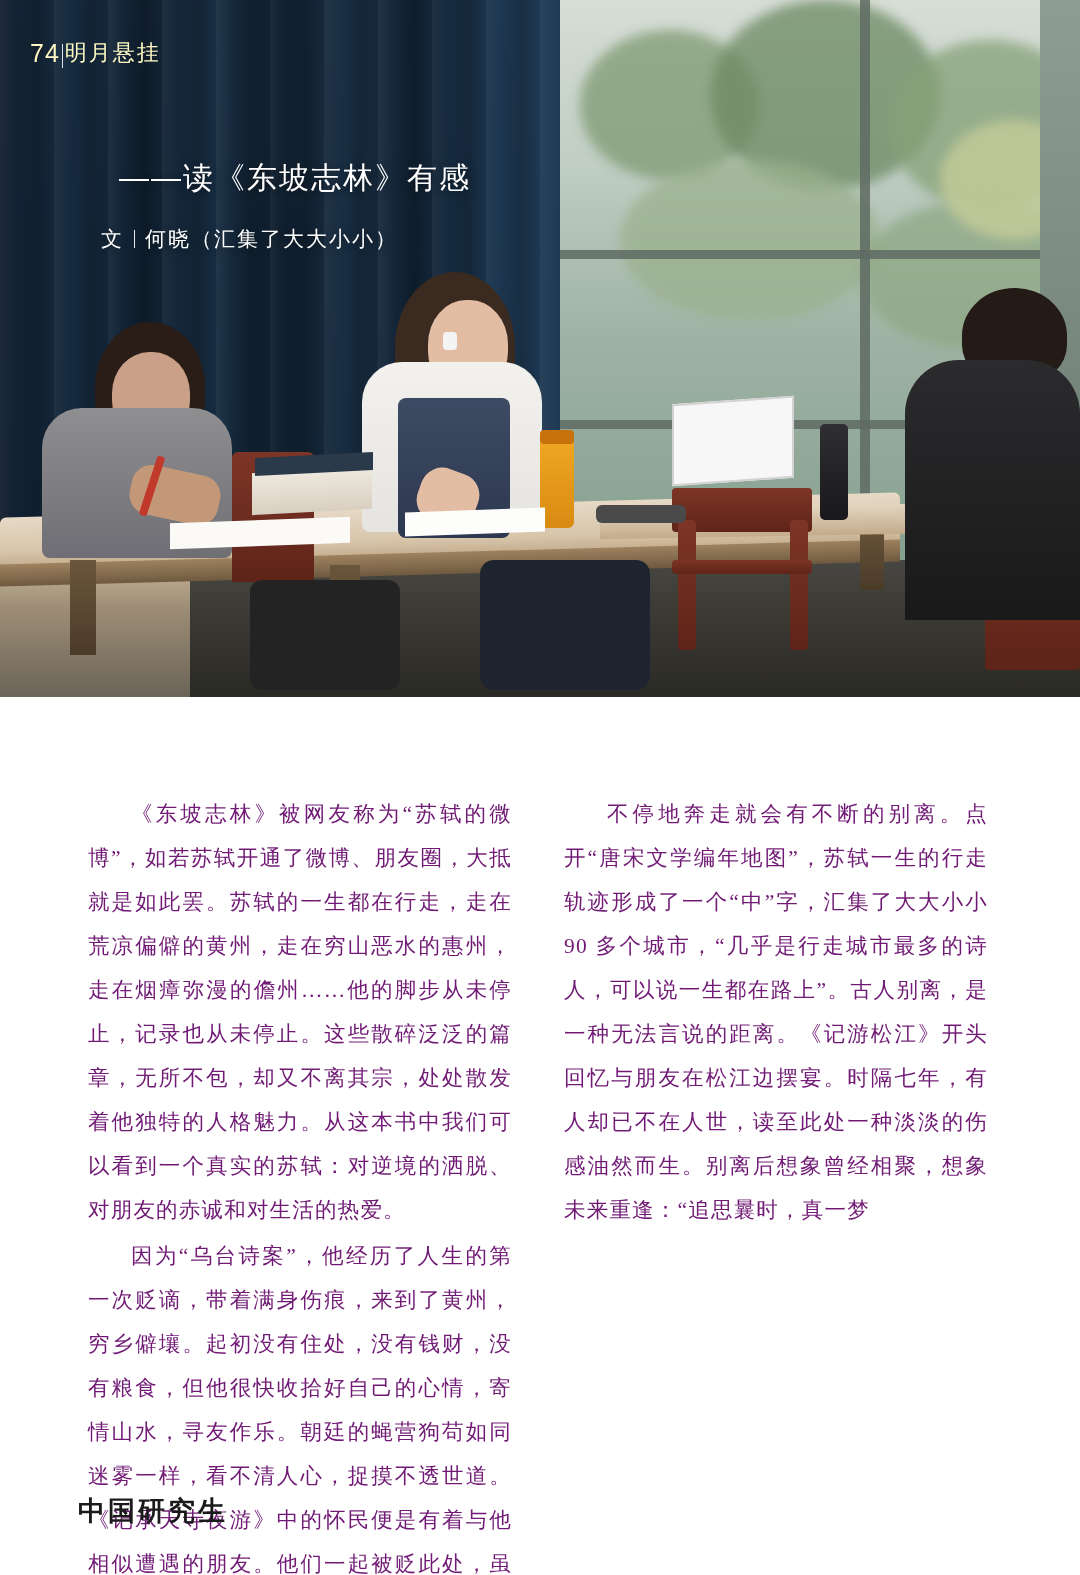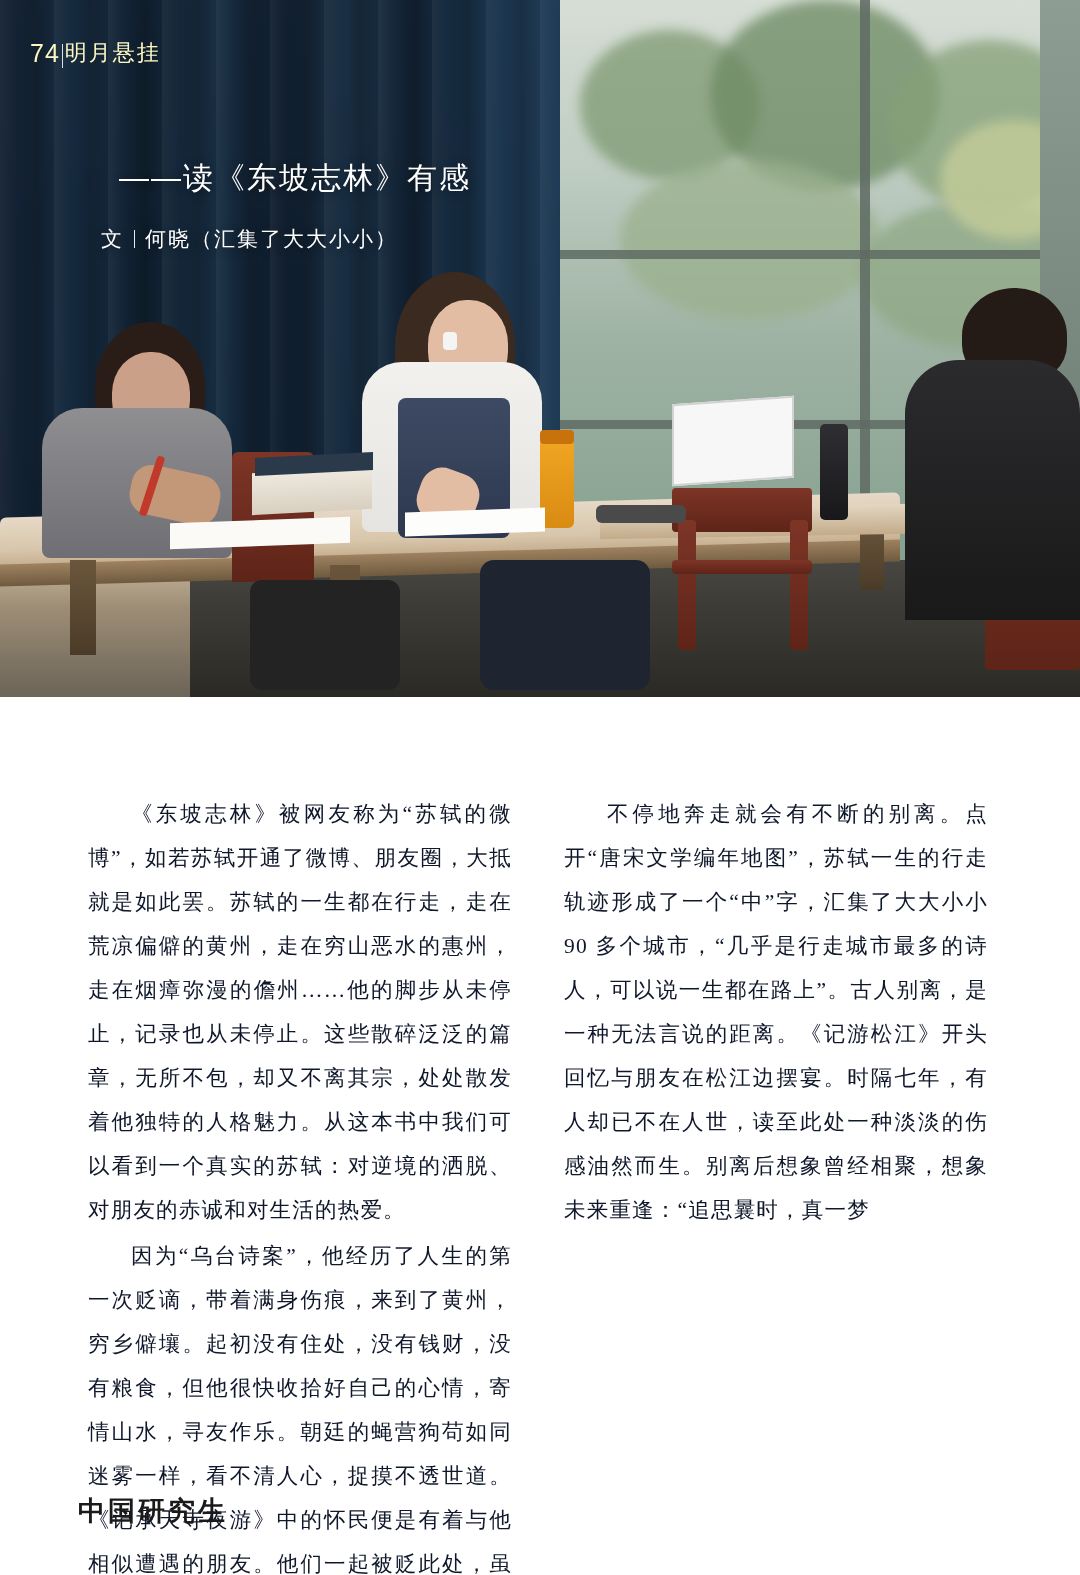--- a/index.html
+++ b/index.html
@@ -231,21 +231,21 @@
   }
   .col {
     width: 424px;
   }
   .col p {
     margin: 0 0 0 0;
     text-indent: 2em;
     font-size: 21.5px;
     line-height: 44px;
     letter-spacing: 1.2px;
-    color: #0f172a;
+    color: #701a75;
     text-align: justify;
     text-justify: inter-ideograph;
   }
   .col p + p { margin-top: 2px; }
 
   
   .footer-logo {
     position: absolute;
     left: 78px;
     top: 1493px;

